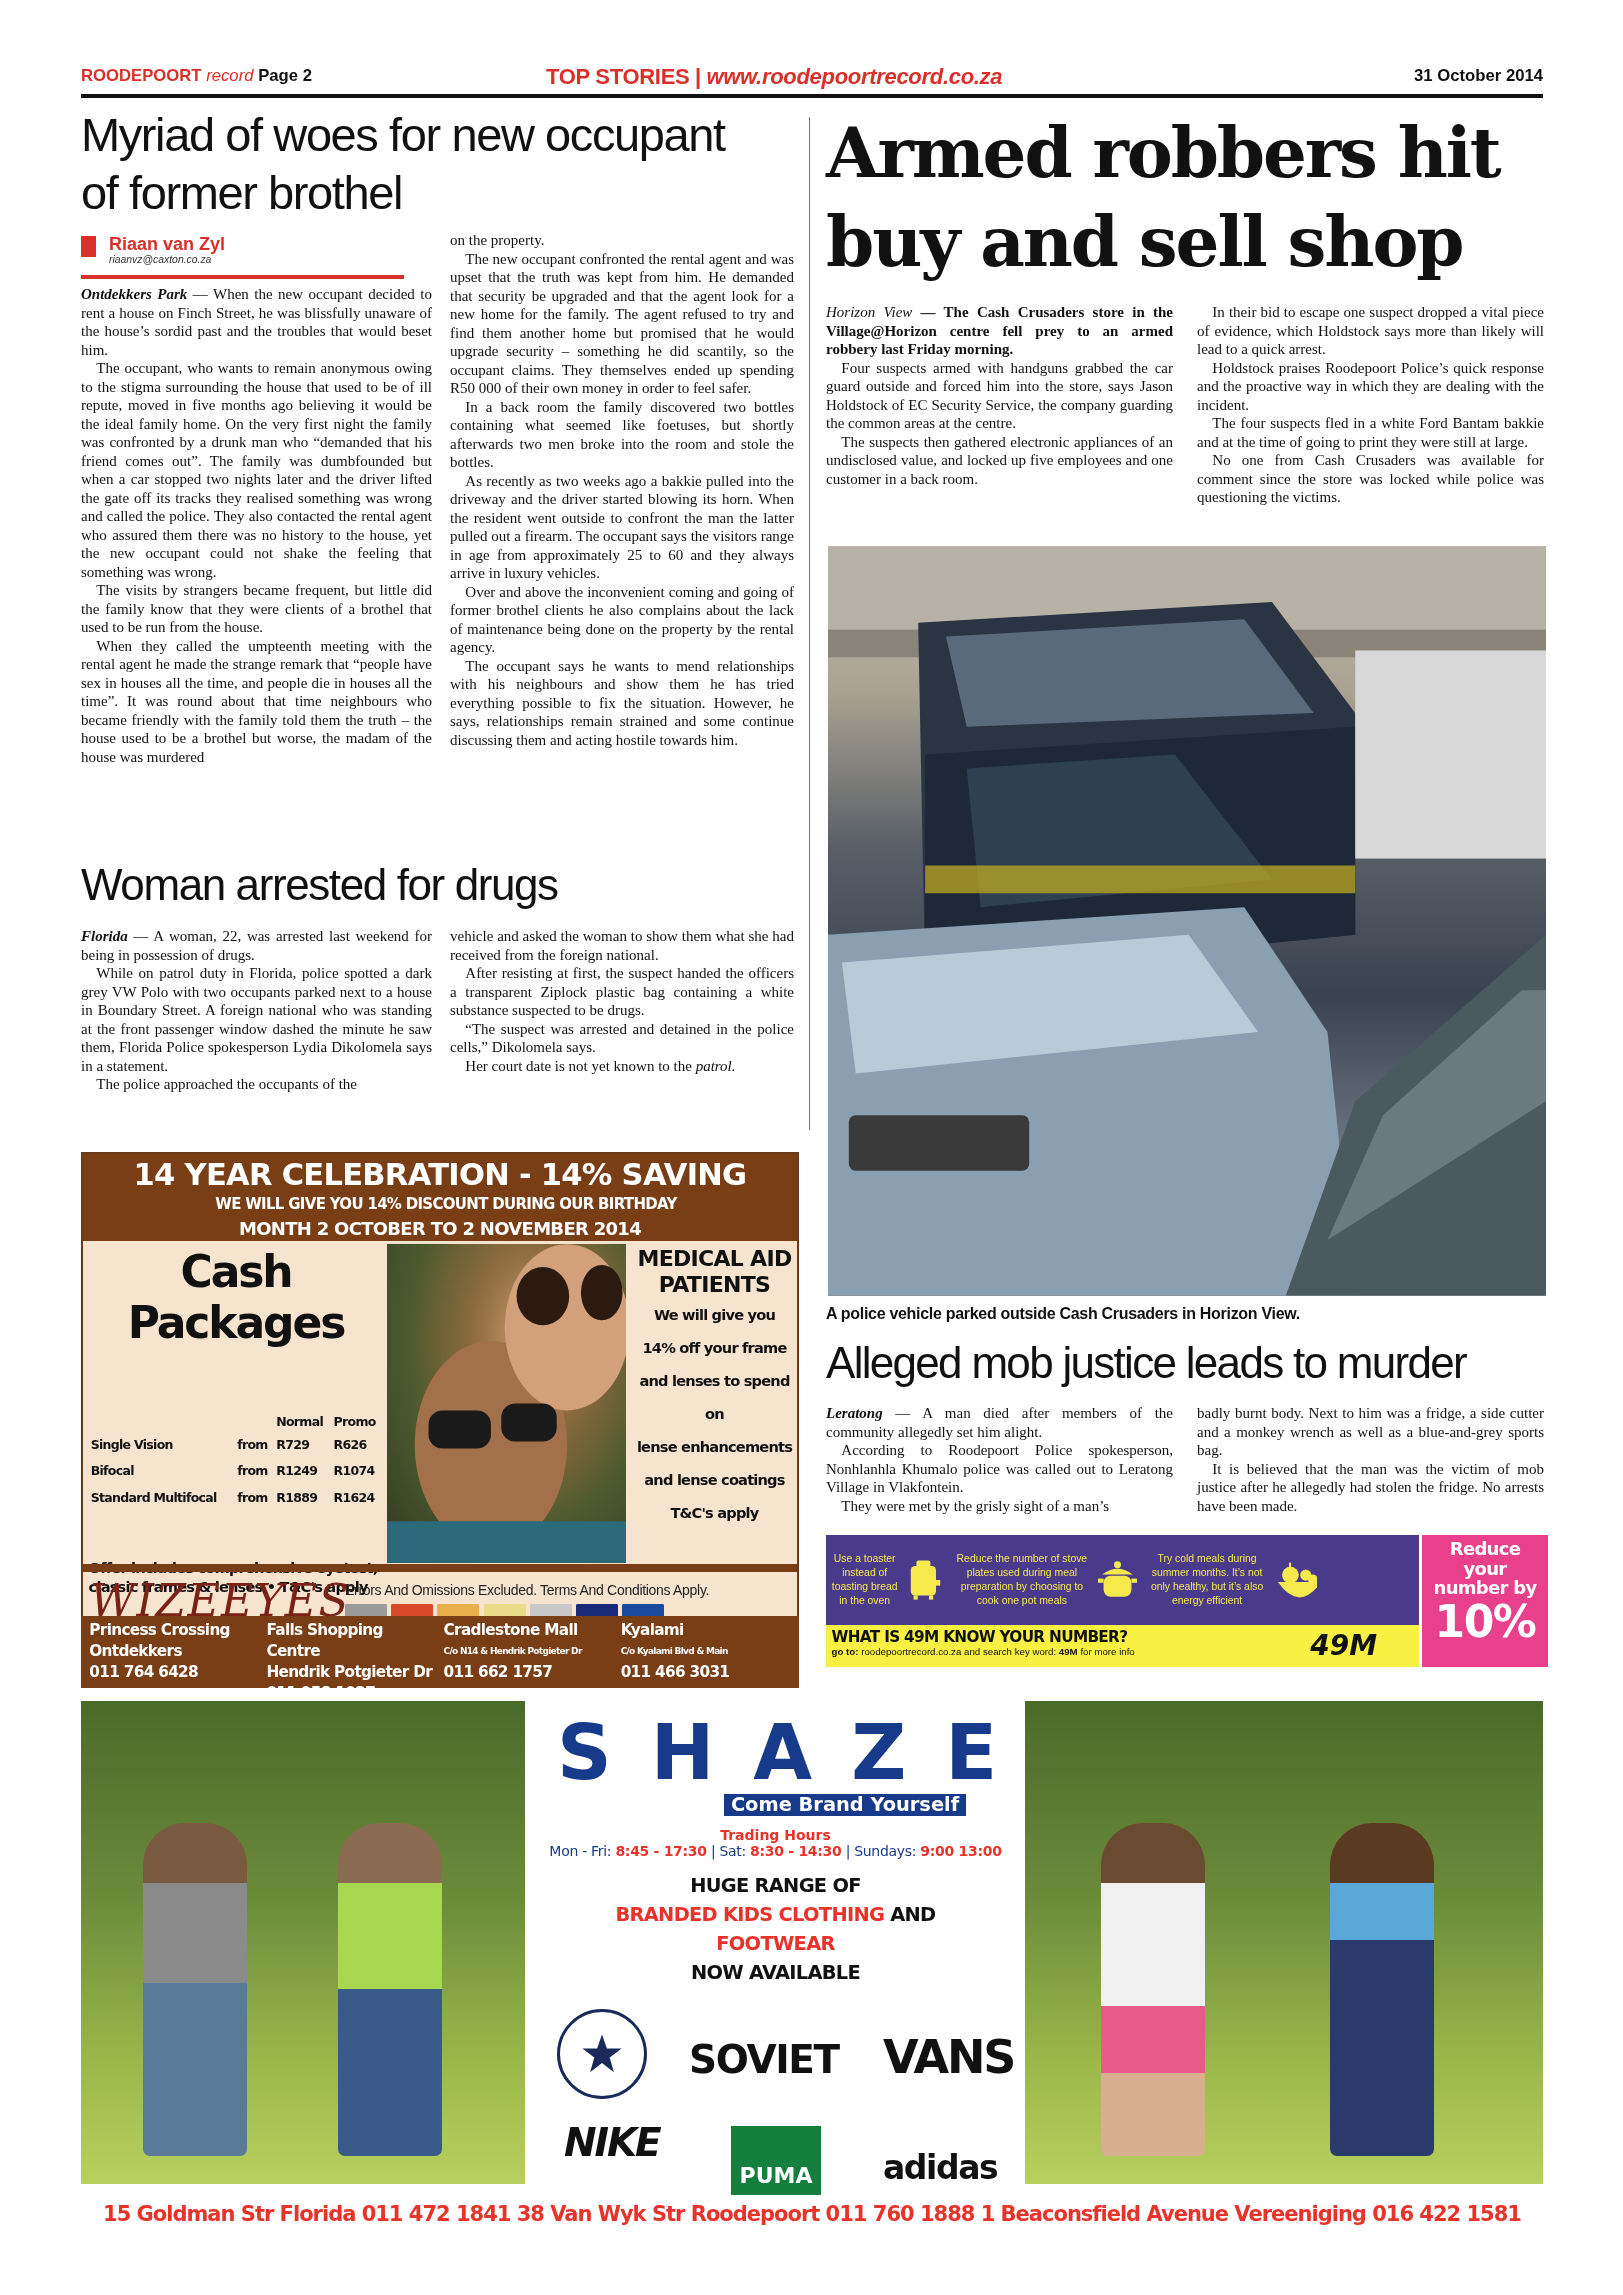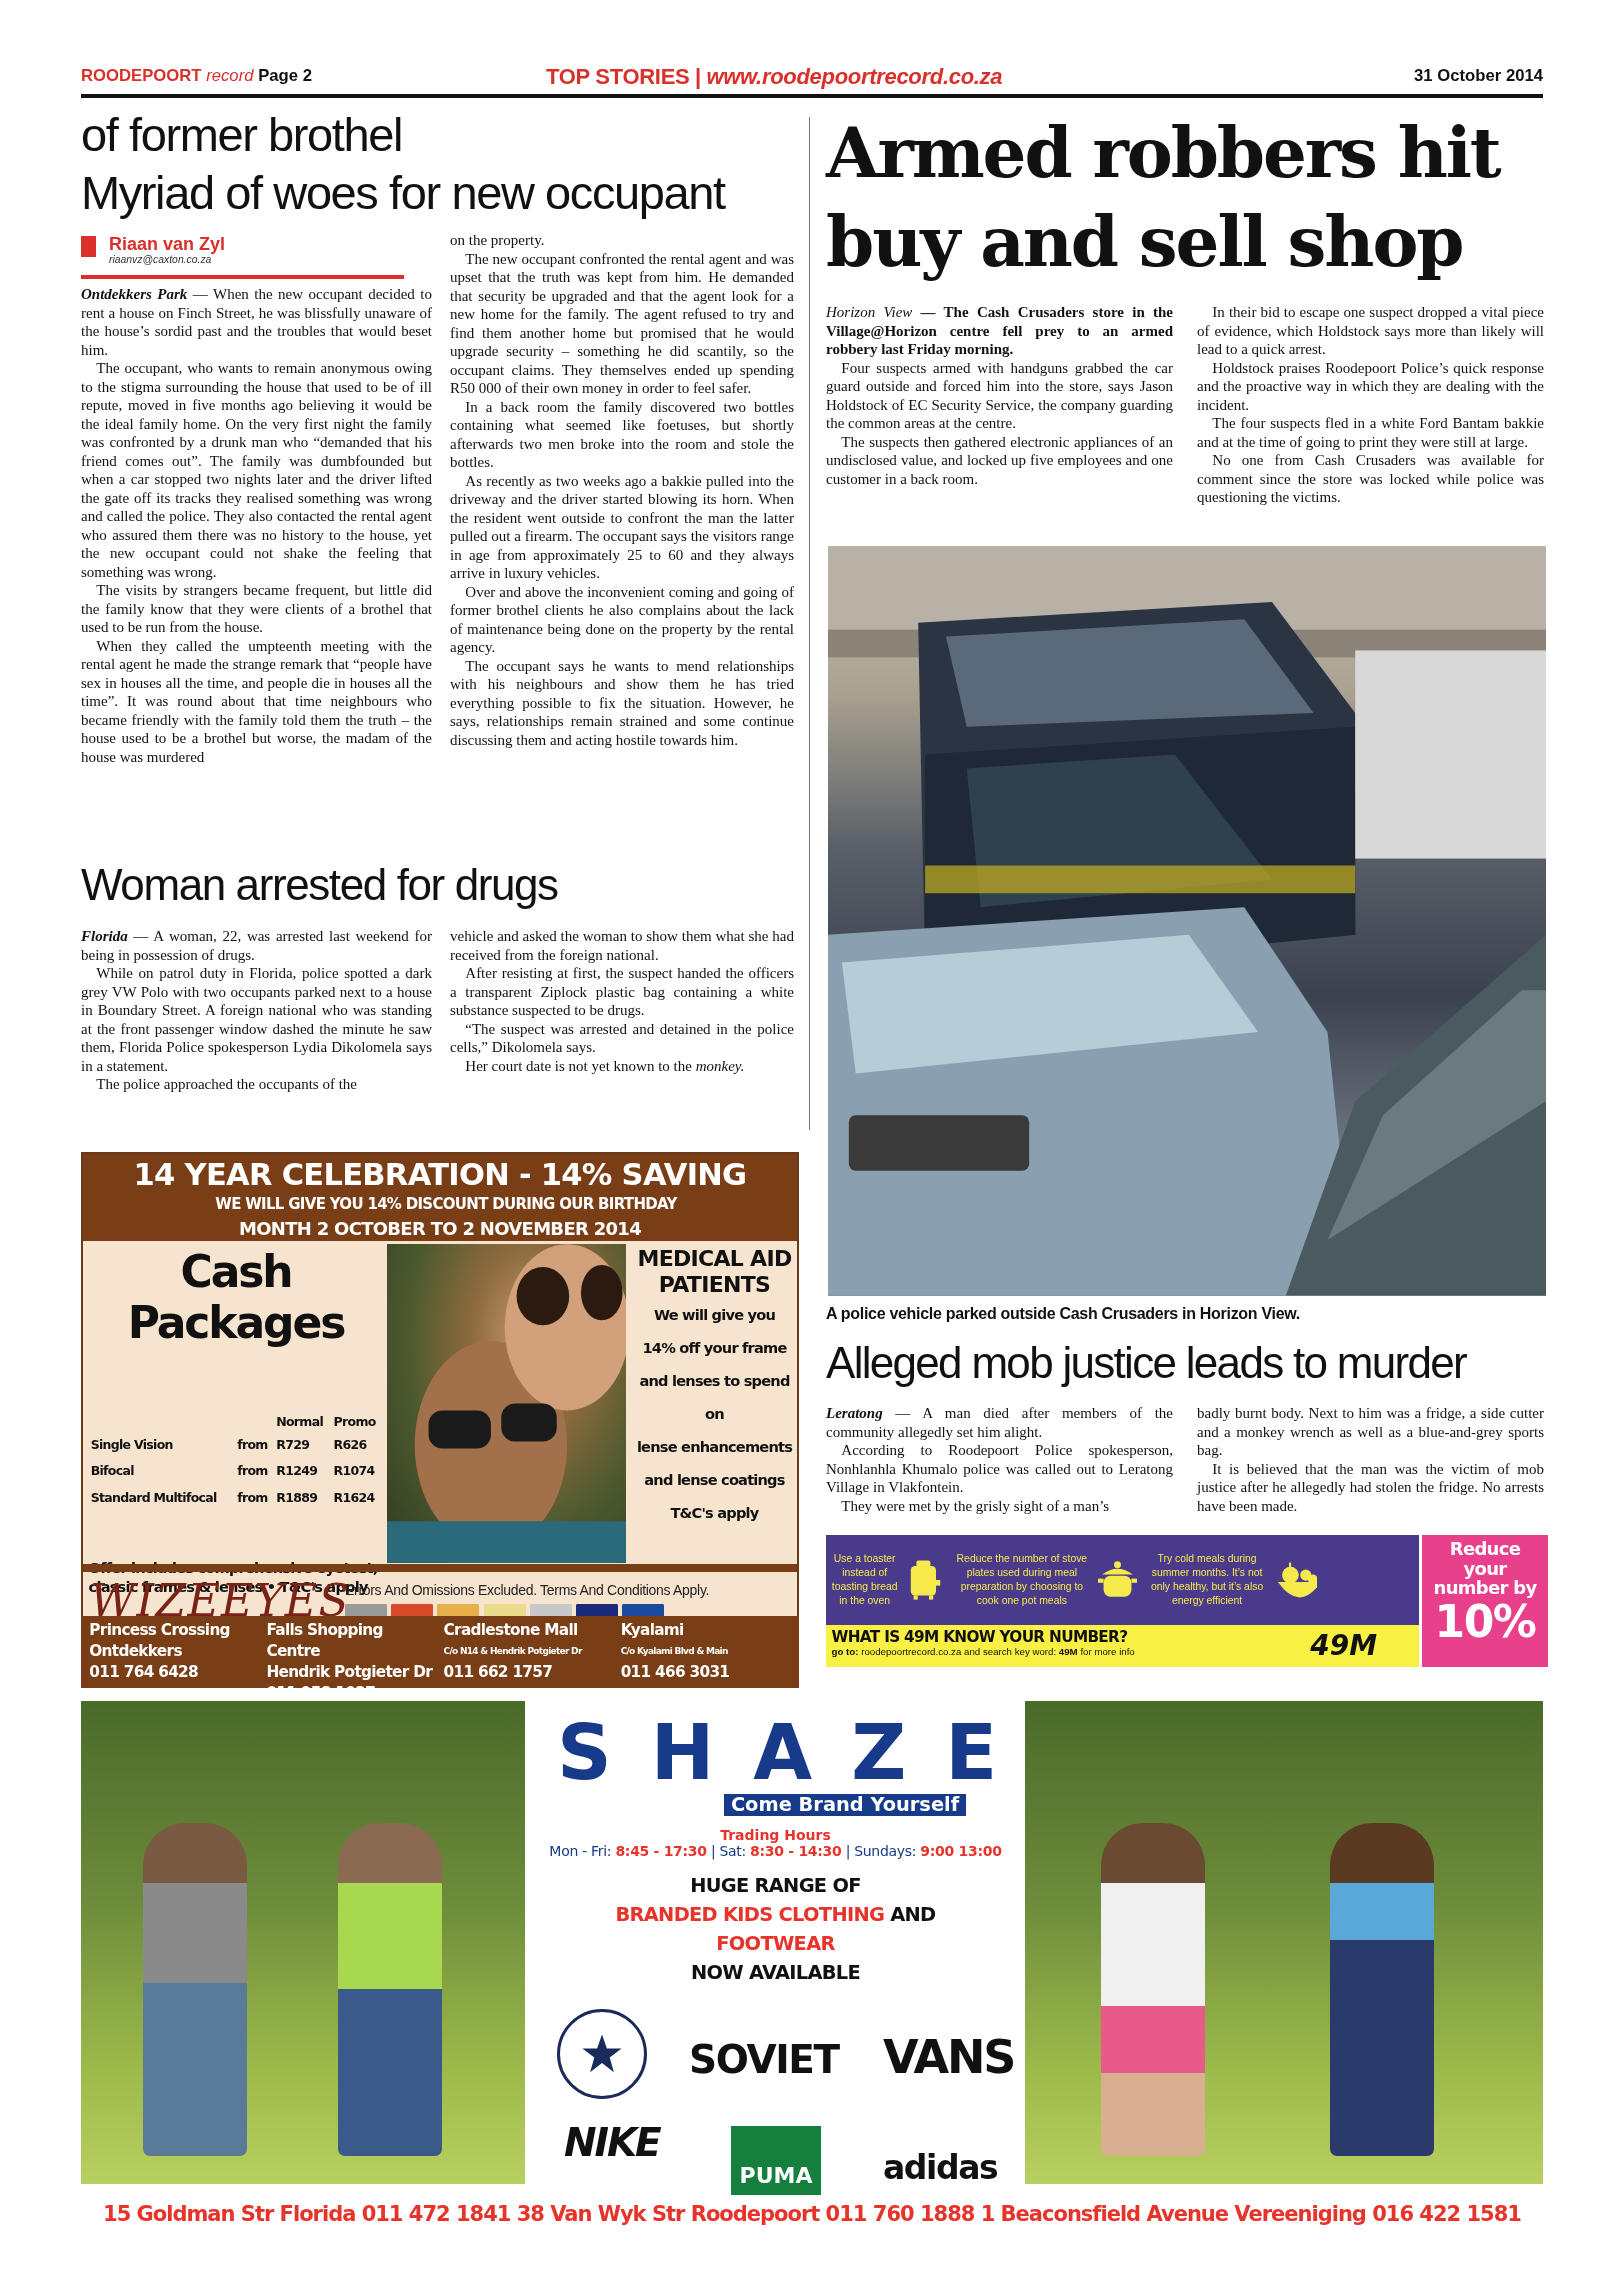--- a/index.html
+++ b/index.html
@@ -112,22 +112,22 @@
     <span class="pg">Page 2</span>
   </div>
   <div class="mh-center">
     <span>TOP STORIES</span><span class="sep">|</span><span class="url">www.roodepoortrecord.co.za</span>
   </div>
   <div class="mh-right">31 October 2014</div>
 </div>
 <div class="abs mh-rule"></div>
 
 <div class="abs h-sans" style="left:81px; top:106px; width:708px; font-size:47px; line-height:58px;">
+  <div>Myriad of woes for new occupant</div>
   <div>of former brothel</div>
-  <div>Myriad of woes for new occupant</div>
 </div>
 
 <div class="abs" style="left:81px; top:235px; width:351px;">
   <div class="byline-bar abs" style="left:0; top:1.4px;"></div>
   <div class="byline-name" style="margin-left:28px; line-height:19.4px;">Riaan van Zyl</div>
   <div class="byline-mail" style="margin-left:28px;">riaanvz@caxton.co.za</div>
   <div class="byline-rule" style="margin-top:9.7px; width:323px;"></div>
 </div>
 
 <div class="abs body" style="left:81px; top:285px; width:351px;">
@@ -151,21 +151,21 @@
 <div class="abs h-sans" style="left:81px; top:859px; font-size:44px; line-height:51px;">Woman arrested for drugs</div>
 <div class="abs body" style="left:81px; top:927px; width:351px; font-family:'Liberation Serif',serif;">
   <p class="lead"><span class="dateline">Florida</span> <span>— A woman, 22, was arrested last weekend for being in possession of drugs.</span></p>
   <p>While on patrol duty in Florida, police spotted a dark grey VW Polo with two occupants parked next to a house in Boundary Street. A foreign national who was standing at the front passenger window dashed the minute he saw them, Florida Police spokesperson Lydia Dikolomela says in a statement.</p>
   <p>The police approached the occupants of the</p>
 </div>
 <div class="abs body" style="left:450px; top:927px; width:344px;">
   <p class="lead">vehicle and asked the woman to show them what she had received from the foreign national.</p>
   <p>After resisting at first, the suspect handed the officers a transparent Ziplock plastic bag containing a white substance suspected to be drugs.</p>
   <p>“The suspect was arrested and detained in the police cells,” Dikolomela says.</p>
-  <p><span>Her court date is not yet known to the </span><span class="em">monkey.</span></p>
+  <p><span>Her court date is not yet known to the </span><span class="em">patrol.</span></p>
 </div>
 
 <div class="abs h-slab" style="left:826px; top:108px; width:722px; font-size:69px; line-height:89px;">
   <div>Armed robbers hit</div>
   <div>buy and sell shop</div>
 </div>
 <div class="abs body" style="left:826px; top:303px; width:347px;">
   <p class="lead"><span class="dateline" style="font-weight:normal">Horizon View</span> <span class="strong">— The Cash Crusaders store in the Village@Horizon centre fell prey to an armed robbery last Friday morning.</span></p>
   <p>Four suspects armed with handguns grabbed the car guard outside and forced him into the store, says Jason Holdstock of EC Security Service, the company guarding the common areas at the centre.</p>
   <p>The suspects then gathered electronic appliances of an undisclosed value, and locked up five employees and one customer in a back room.</p>

